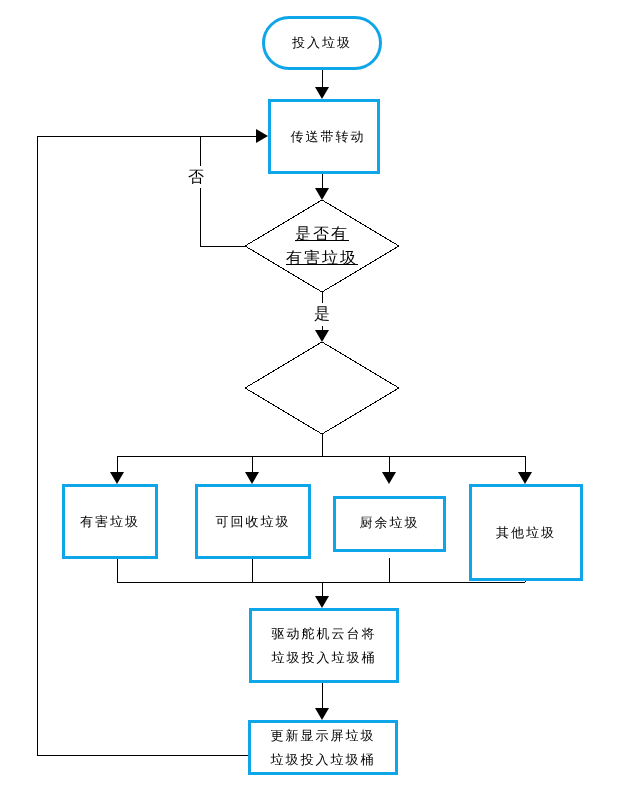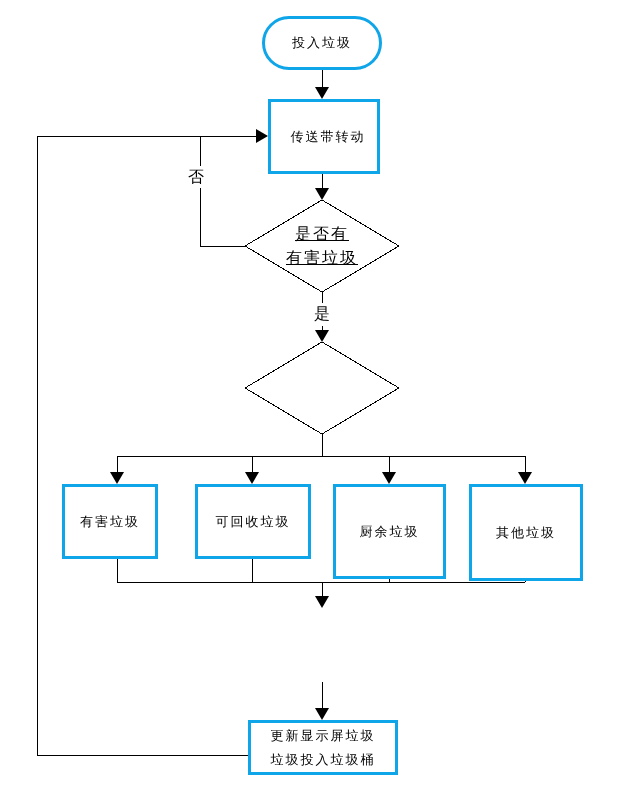--- a/index.html
+++ b/index.html
@@ -129,26 +129,30 @@
   <div class="edge-label" style="left:185px; top:166px; width:22px; height:22px;">否</div>
   <div class="edge-label" style="left:310px; top:303px; width:24px; height:23px;">是</div>
 
 
   <div class="node" style="left:62px; top:484px; width:96px; height:75px;">
     <div>有害垃圾</div>
   </div>
   <div class="node" style="left:195px; top:484px; width:116px; height:75px;">
     <div>可回收垃圾</div>
   </div>
-  <div class="node" style="left:333px; top:484px; width:113px; height:95px;">
+  <div class="node" style="left:333px; top:496px; width:113px; height:56px;font-family:Liberation Mono, monospace;">
     <div>厨余垃圾</div>
   </div>
   <div class="node" style="left:469px; top:484px; width:114px; height:97px;">
     <div>其他垃圾</div>
   </div>
 
+  <div class="node" style="left:249px; top:608px; width:150px; height:75px;">
+    <div>驱动舵机云台将</div>
+    <div>垃圾投入垃圾桶</div>
+  </div>
 
   <div class="node" style="left:248px; top:720px; width:150px; height:55px;">
     <div>更新显示屏垃圾</div>
     <div>垃圾投入垃圾桶</div>
   </div>
 
 </div>
 
 </body></html>

